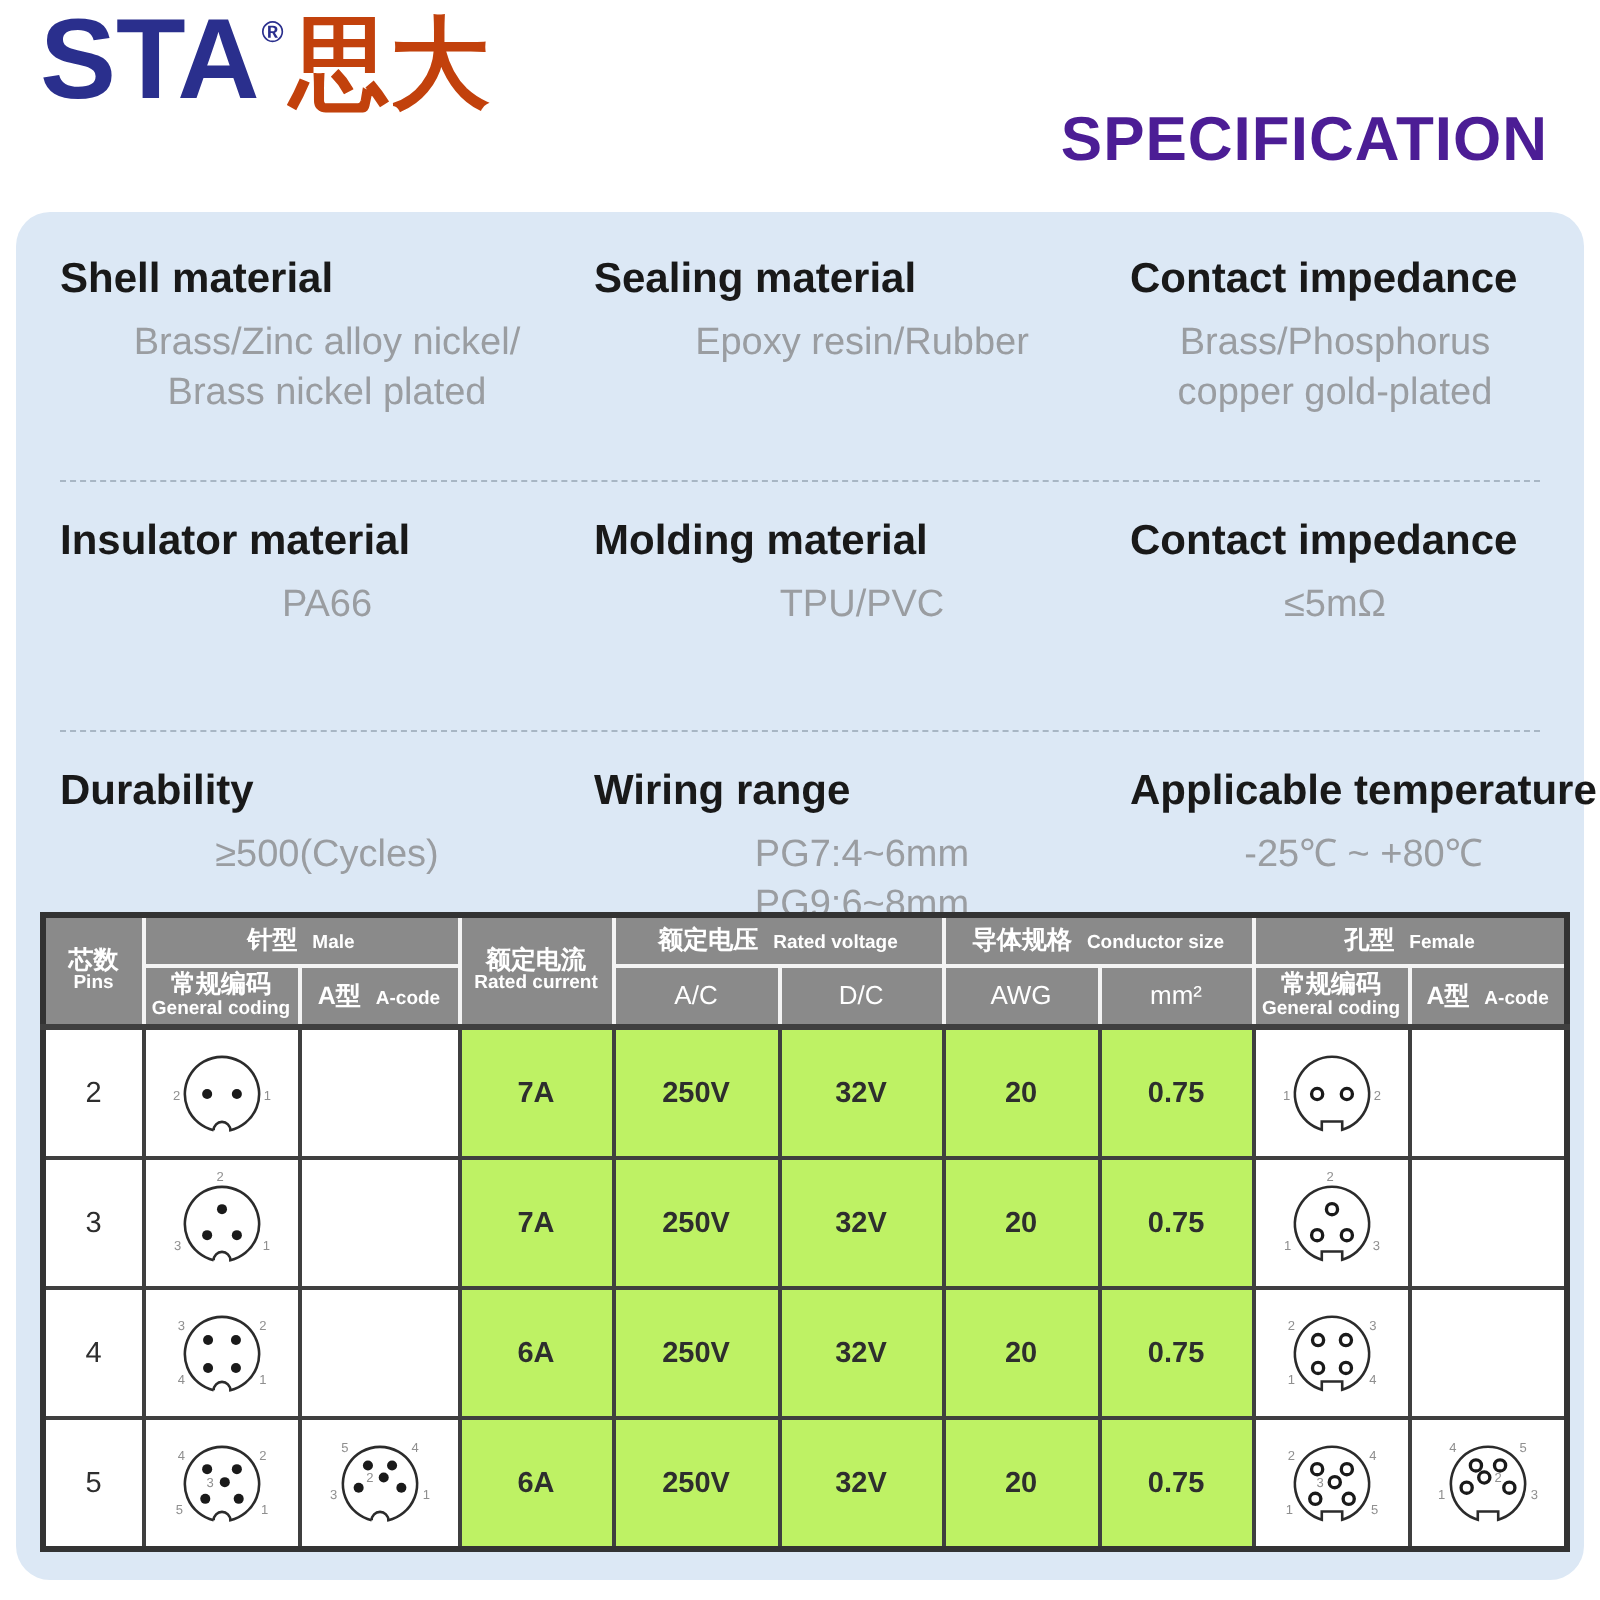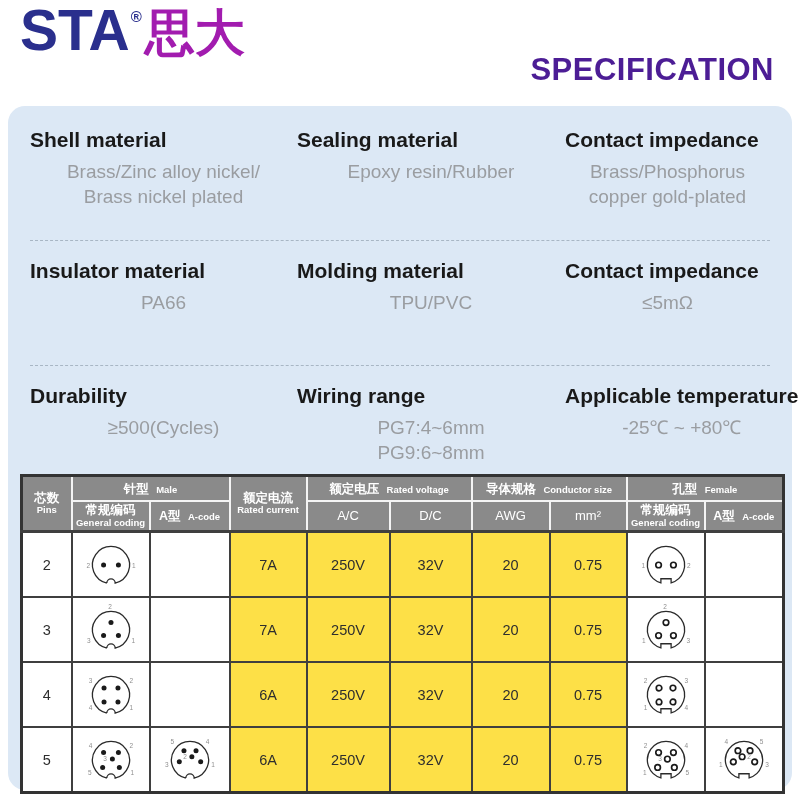--- a/index.html
+++ b/index.html
@@ -5,51 +5,51 @@
   html,body{margin:0;padding:0;}
   body{
     width:800px;height:800px;position:relative;background:#ffffff;
     font-family:"Liberation Sans",sans-serif;overflow:hidden;
   }
   
   .top{position:absolute;left:0;top:0;width:800px;height:106px;}
   .logo{position:absolute;left:20px;top:2px;white-space:nowrap;line-height:1;}
   .logo-sta{font-size:57px;font-weight:bold;color:#2a2f8d;letter-spacing:0px;}
   .logo-reg{font-size:15px;font-weight:bold;color:#2a2f8d;position:relative;top:-28px;left:1px;}
-  .logo-cn{font-size:50px;font-weight:bold;color:#a21caf;margin-left:4px;}
+  .logo-cn{font-size:50px;font-weight:bold;color:#c2410c;margin-left:4px;}
   .spec-heading{position:absolute;right:26px;top:52px;margin:0;font-size:31px;font-weight:bold;
     color:#4c1d95;letter-spacing:0.5px;}
   
   .panel{position:absolute;left:8px;right:8px;top:106px;bottom:10px;
     background:#dce8f5;border-radius:17px;}
   
   .specs{padding:4px 22px 0 22px;}
   .spec-row{display:grid;grid-template-columns:267px 268px 1fr;
     border-bottom:1px dashed #a8b6c4;padding-top:18px;box-sizing:border-box;}
   .spec-row.r1{height:131px;}
   .spec-row.r2{height:125px;}
   .spec-row.r3{height:104px;border-bottom:none;}
   .spec-title{font-size:21px;font-weight:bold;color:#191919;margin:0 0 7px 0;white-space:nowrap;}
   .spec-value{font-size:19px;color:#9a9da1;line-height:1.33;text-align:center;}
   
-  .spec-table{position:absolute;left:12px;top:368px;width:762px;
+  .spec-table{position:absolute;left:12px;top:350px;width:762px;
     border-collapse:collapse;table-layout:fixed;border:3px solid #333333;}
   .spec-table th{background:#8a8a8a;color:#ffffff;border:2px solid #f4f4f4;
     font-weight:normal;padding:1px 0;text-align:center;vertical-align:middle;}
   .spec-table thead tr.h1{height:25px;}
   .spec-table thead tr.h2{height:31px;}
   .hcn{font-size:12.5px;font-weight:bold;}
   .hen{font-size:9.5px;margin-left:3px;font-weight:bold;text-align:center;}
   .hstack .hcn{display:block;line-height:1.15;}
   .hstack .hen{display:block;margin-left:0;line-height:1.1;}
   .hval{font-size:13px;font-weight:bold;}
   .spec-table td{height:63px;border:2px solid #3f3f3f;text-align:center;vertical-align:middle;
     font-size:14.5px;color:#2e2e2e;padding:0;}
   .spec-table tbody tr:first-child td{border-top:3px solid #3f3f3f;}
-  td.c-gray{background:#fde047;}
+  td.c-gray{background:#bef264;font-weight:bold;}
   td.c-white{background:#ffffff;}
   td svg{vertical-align:middle;display:inline-block;}
 </style>
 </head>
 <body>
 
 <div class="top">
   <div class="logo"><span class="logo-sta">STA</span><span class="logo-reg">®</span><span class="logo-cn">思大</span></div>
   <h1 class="spec-heading">SPECIFICATION</h1>
 </div>

